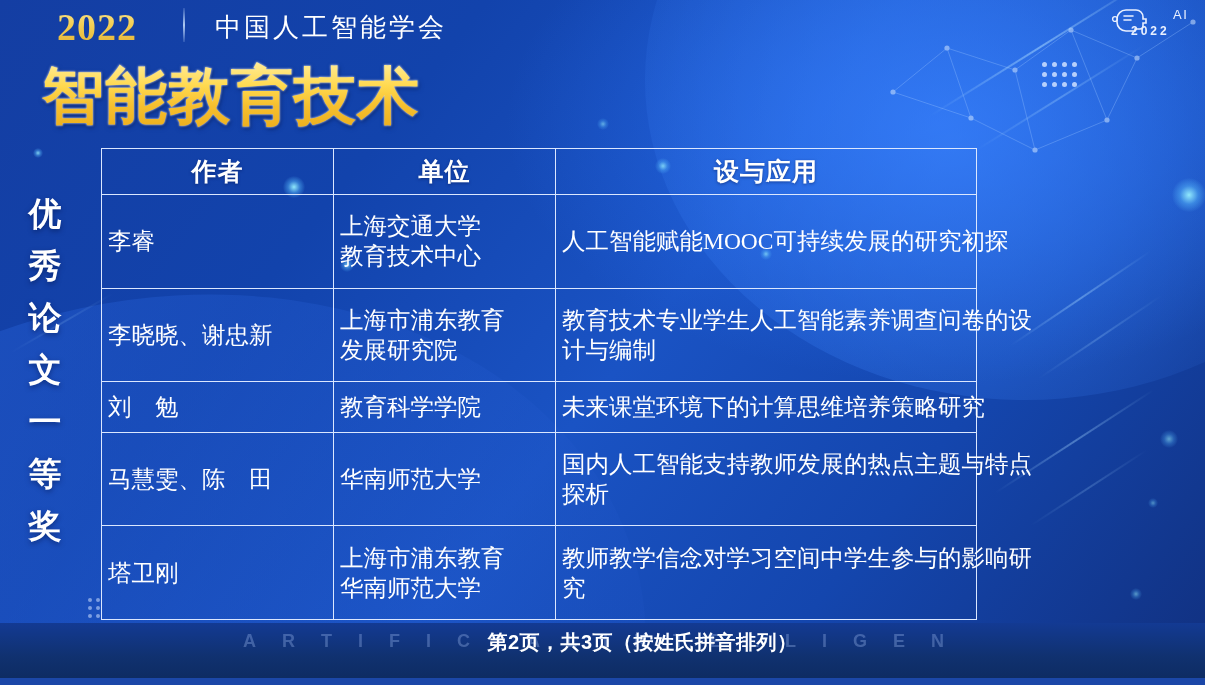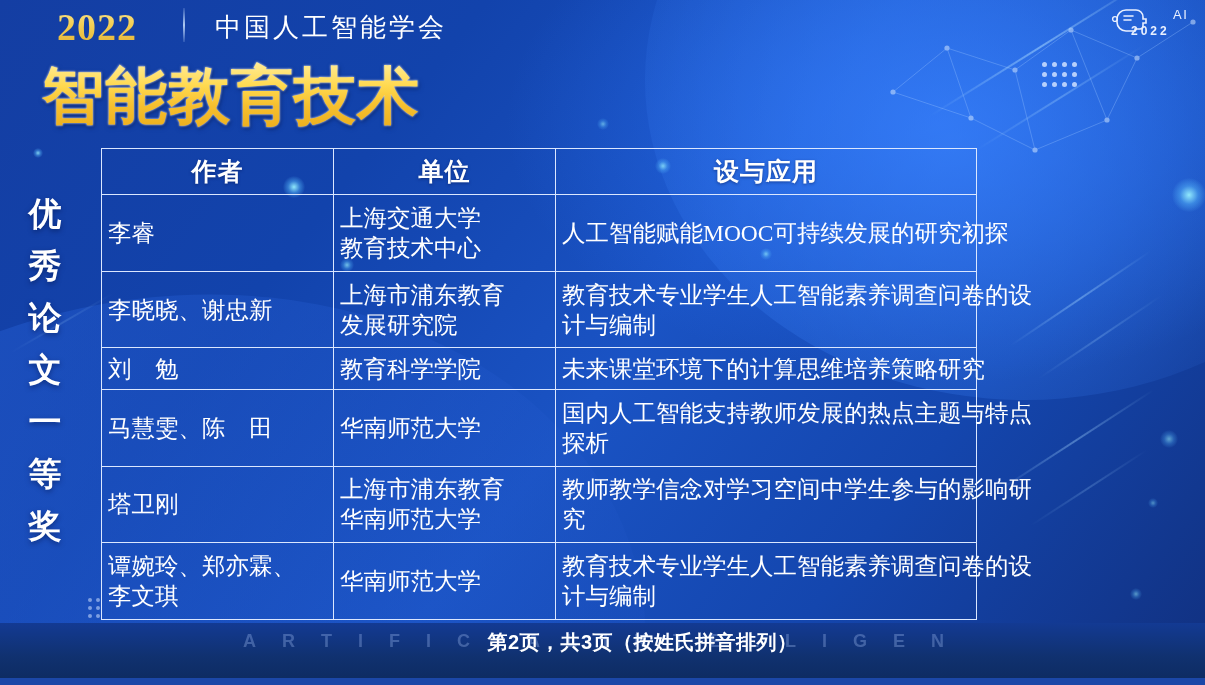--- a/index.html
+++ b/index.html
@@ -372,39 +372,20 @@
               <span>华南师范大学</span>
             </span>
           </td>
           <td class="c-title">
             <span class="cell-lines">
               <span>教师教学信念对学习空间中学生参与的影响研</span>
               <span>究</span>
             </span>
           </td>
         </tr>
-        <tr>
-          <td class="c-author">
-            <span class="cell-lines">
-              <span>谭婉玲、郑亦霖、</span>
-              <span>李文琪</span>
-            </span>
-          </td>
-          <td class="c-org">
-            <span class="cell-lines">
-                <span>华南师范大学</span>
-              </span>
-          </td>
-          <td class="c-title">
-            <span class="cell-lines">
-              <span>教育技术专业学生人工智能素养调查问卷的设</span>
-              <span>计与编制</span>
-            </span>
-          </td>
-        </tr>
       </tbody>
     </table>
   </div>
 
   <div class="footer">
     <div class="watermark">ARTIFICIALINTELLIGEN</div>
     <div class="page-note">第2页，共3页（按姓氏拼音排列）</div>
     <div class="footer-strip"></div>
   </div>
 

